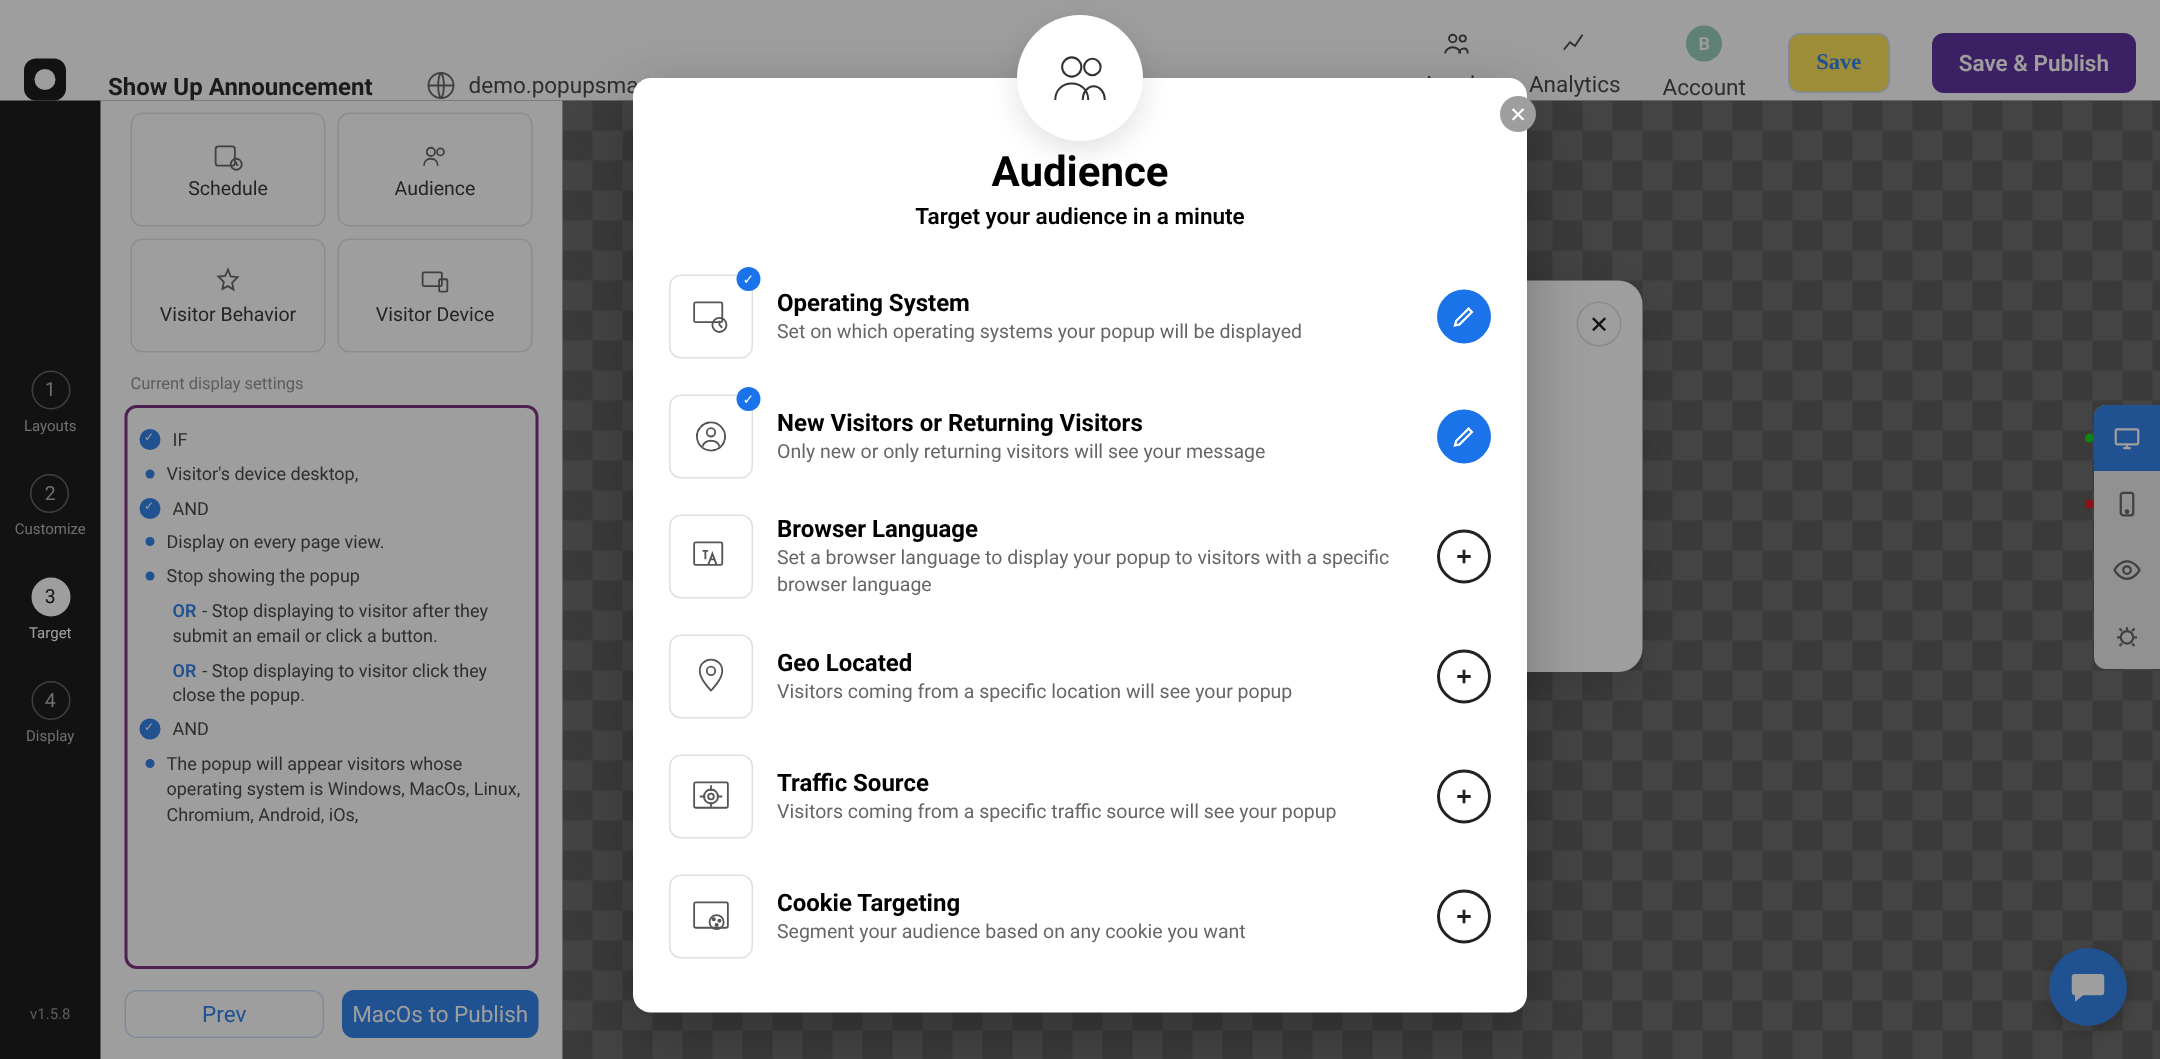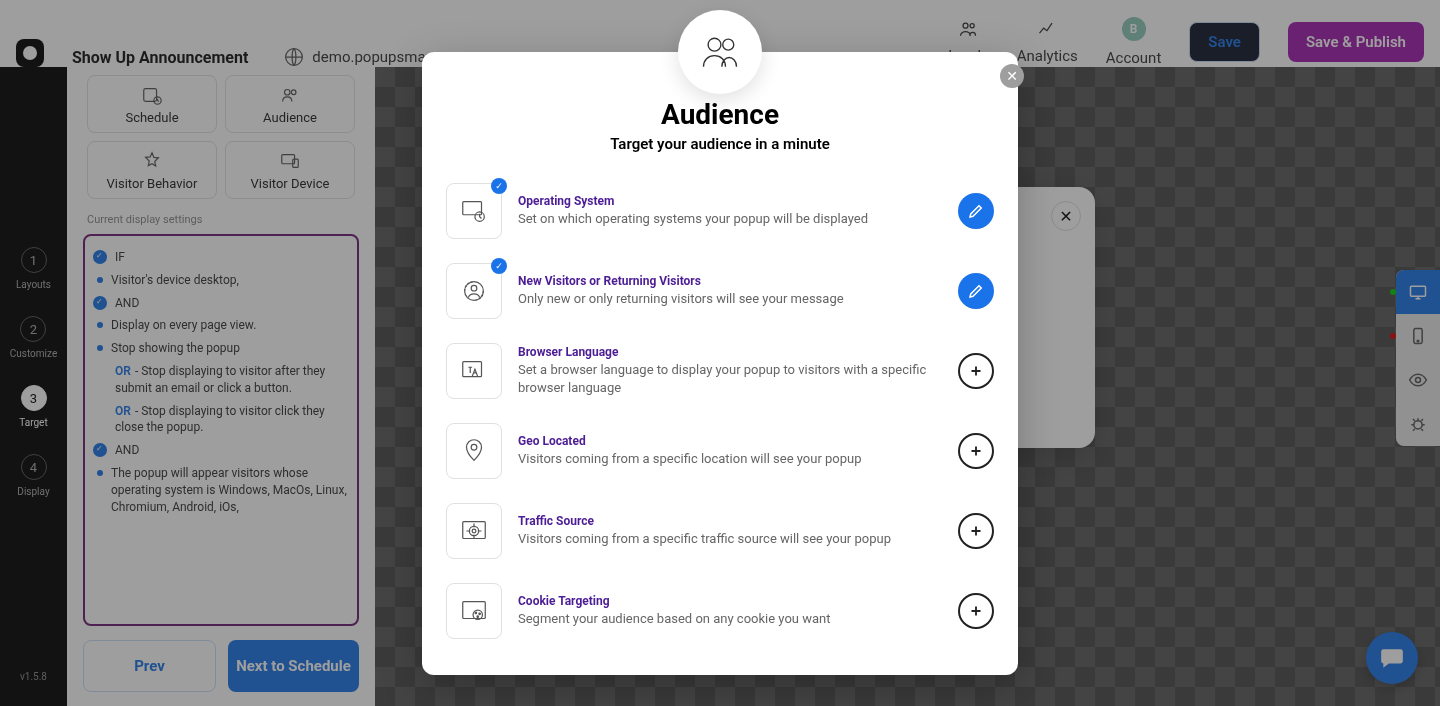--- a/index.html
+++ b/index.html
@@ -10,50 +10,50 @@
 .logo { width: 28px; height: 28px; background: #000; border-radius: 8px; display: flex; align-items: center; justify-content: center; margin-right: 28px; }
 .logo::after { content: ""; width: 14px; height: 14px; background: #fff; border-radius: 50%; }
 .proj-name { font-size: 16px; font-weight: 700; color: #111; margin-right: 36px; }
 .domain-chip { display: flex; align-items: center; gap: 8px; font-size: 15px; color: #333; }
 .domain-chip svg { width: 20px; height: 20px; }
 .topbar-right { margin-left: auto; display: flex; align-items: center; gap: 28px; }
 .top-link { display: flex; align-items: center; gap: 8px; font-size: 15px; color: #333; cursor: pointer; flex-direction: column; }
 .top-link svg { width: 20px; height: 20px; }
 .avatar { width: 24px; height: 24px; border-radius: 50%; background: #8bc9b6; color: #fff; font-size: 12px; font-weight: 600; display: flex; align-items: center; justify-content: center; }
 .btn { height: 40px; padding: 0 18px; border-radius: 8px; font-size: 15px; font-weight: 600; cursor: pointer; border: none; }
-.btn-save { background: #0f172a; color: #1a73e8; border: 1.5px solid #c9ddf7; }
-.btn-publish { background: #a21caf; color: #fff; }
+.btn-save { background: #fde047; color: #1a73e8; border: 1.5px solid #c9ddf7; font-family: Liberation Serif, serif; }
+.btn-publish { background: #4c1d95; color: #fff; }
 
 
 .step-rail { position: absolute; left: 0; top: 67px; bottom: 0; width: 67px; background: #000; display: flex; flex-direction: column; align-items: center; padding-top: 180px; z-index: 5; }
 .step-item { display: flex; flex-direction: column; align-items: center; margin-bottom: 26px; cursor: pointer; }
 .step-circle { width: 26px; height: 26px; border-radius: 50%; border: 1.5px solid #555; color: #aaa; font-size: 13px; display: flex; align-items: center; justify-content: center; margin-bottom: 6px; }
 .step-item.active .step-circle { background: #fff; color: #000; border-color: #fff; }
 .step-label { font-size: 10px; color: #aaa; }
 .step-item.active .step-label { color: #fff; }
 .version { position: absolute; bottom: 24px; font-size: 10px; color: #888; }
 
 
 .side-panel { position: absolute; left: 67px; top: 67px; bottom: 0; width: 308px; background: #fff; display: flex; flex-direction: column; z-index: 5; }
 .target-grid { display: grid; grid-template-columns: 1fr 1fr; gap: 8px; padding: 8px 20px 0 20px; }
-.target-tile { border: 1px solid #e0e0e0; border-radius: 8px; height: 58px; display: flex; flex-direction: column; align-items: center; justify-content: center; gap: 4px; cursor: pointer; font-size: 13px; color: #222; }
+.target-tile { border: 1px solid #e0e0e0; border-radius: 8px; height: 76px; display: flex; flex-direction: column; align-items: center; justify-content: center; gap: 4px; cursor: pointer; font-size: 13px; color: #222; }
 .target-tile svg { width: 22px; height: 22px; }
 .target-grid .single { grid-column: 1 / 2; }
 .settings-label { font-size: 11px; color: #888; padding: 14px 20px 8px; }
 .rules { margin: 0 16px; border: 2px solid #701a75; border-radius: 8px; padding: 10px 8px; font-size: 12px; color: #333; flex: 1; overflow: hidden; position: relative; }
 .rule-line { display: flex; gap: 8px; padding: 3px 0; align-items: flex-start; }
 .rule-dot { width: 14px; height: 14px; border-radius: 50%; background: #1a73e8; flex-shrink: 0; margin-top: 1px; position: relative; }
 .rule-dot.sm { width: 6px; height: 6px; margin-left: 4px; margin-top: 5px; }
 .rule-dot::after { content: "✓"; color: #fff; font-size: 8px; position: absolute; left: 3px; top: 1px; }
 .rule-dot.sm::after { content: ""; }
 .rule-or { color: #1a73e8; font-weight: 600; margin-right: 4px; }
 .rule-text { flex: 1; line-height: 1.4; }
 .rule-indent { margin-left: 22px; }
 .panel-footer { display: flex; gap: 12px; padding: 14px 16px; }
-.f-btn { flex: 1; height: 52px; border-radius: 8px; font-size: 15px; font-weight: 700; cursor: pointer; }
+.f-btn { flex: 1; height: 32px; border-radius: 8px; font-size: 15px; font-weight: 400; cursor: pointer; }
 .f-prev { background: #fff; color: #1a73e8; border: 1.5px solid #c9ddf7; }
 .f-next { background: #1a73e8; color: #fff; border: none; }
 
 
 .canvas { position: absolute; left: 375px; top: 67px; right: 0; bottom: 0; background-image: linear-gradient(45deg,#4a4a4a 25%,transparent 25%),linear-gradient(-45deg,#4a4a4a 25%,transparent 25%),linear-gradient(45deg,transparent 75%,#4a4a4a 75%),linear-gradient(-45deg,transparent 75%,#4a4a4a 75%); background-size: 40px 40px; background-position: 0 0,0 20px,20px -20px,-20px 0; background-color: #5c5c5c; z-index: 1; }
 .popup-preview { position: absolute; left: 340px; top: 120px; width: 380px; background: #fff; border-radius: 16px; padding: 24px; box-shadow: 0 8px 30px rgba(0,0,0,.2); }
 .popup-close { position: absolute; right: 14px; top: 14px; width: 30px; height: 30px; border-radius: 50%; border: 1px solid #ddd; display: flex; align-items: center; justify-content: center; cursor: pointer; font-size: 16px; }
 .popup-title { font-size: 28px; font-weight: 800; color: #c62828; text-align: center; margin-top: 140px; }
 .popup-body { font-size: 14px; color: #333; text-align: center; margin-top: 8px; }
 
@@ -76,21 +76,21 @@
 .modal-icon-top { position: absolute; left: 50%; top: -42px; transform: translateX(-50%); width: 84px; height: 84px; border-radius: 50%; background: #fff; box-shadow: 0 6px 20px rgba(0,0,0,.12); display: flex; align-items: center; justify-content: center; }
 .modal-icon-top svg { width: 44px; height: 44px; stroke: #333; }
 .modal-close { position: absolute; right: -6px; top: 12px; width: 24px; height: 24px; border-radius: 50%; background: #9e9e9e; color: #fff; display: flex; align-items: center; justify-content: center; cursor: pointer; font-size: 14px; }
 .modal h2 { font-size: 28px; font-weight: 700; text-align: center; }
 .modal-sub { font-size: 15px; font-weight: 600; text-align: center; margin-top: 4px; margin-bottom: 18px; }
 .aud-row { display: flex; align-items: center; gap: 16px; padding: 12px 0; }
 .aud-icon { width: 56px; height: 56px; border: 1px solid #e0e0e0; border-radius: 8px; display: flex; align-items: center; justify-content: center; position: relative; flex-shrink: 0; }
 .aud-icon svg { width: 30px; height: 30px; }
 .aud-badge { position: absolute; right: -6px; top: -6px; width: 16px; height: 16px; border-radius: 50%; background: #1a73e8; color: #fff; font-size: 9px; display: flex; align-items: center; justify-content: center; }
 .aud-text { flex: 1; }
-.aud-title { font-size: 12px; font-weight: 700; color: #4c1d95; }
+.aud-title { font-size: 16px; font-weight: 700; color: #000000; }
 .aud-desc { font-size: 13px; color: #666; margin-top: 2px; line-height: 1.35; }
 .aud-action { width: 36px; height: 36px; border-radius: 50%; display: flex; align-items: center; justify-content: center; cursor: pointer; flex-shrink: 0; }
 .aud-action.edit { background: #1a73e8; }
 .aud-action.edit svg { stroke: #fff; }
 .aud-action.add { border: 2px solid #222; }
 .aud-action svg { width: 18px; height: 18px; }
 </style>
 </head>
 <body>
 
@@ -212,21 +212,21 @@
         <span class="rule-dot"></span>
         <span class="rule-text">AND</span>
       </div>
     <div class="rule-line">
         <span class="rule-dot sm"></span>
         <span class="rule-text">The popup will appear visitors whose operating system is Windows, MacOs, Linux, Chromium, Android, iOs,</span>
       </div>
   </div>
   <div class="panel-footer">
     <button class="f-btn f-prev">Prev</button>
-    <button class="f-btn f-next">Next to Schedule</button>
+    <button class="f-btn f-next">MacOs to Publish</button>
   </div>
 </div>
 
 <div class="canvas">
   <div class="popup-preview">
     <div class="popup-close">✕</div>
     <div class="popup-title">osts</div>
     <div class="popup-body"><span>them</span><br><span>ting.</span></div>
   </div>
 </div>

